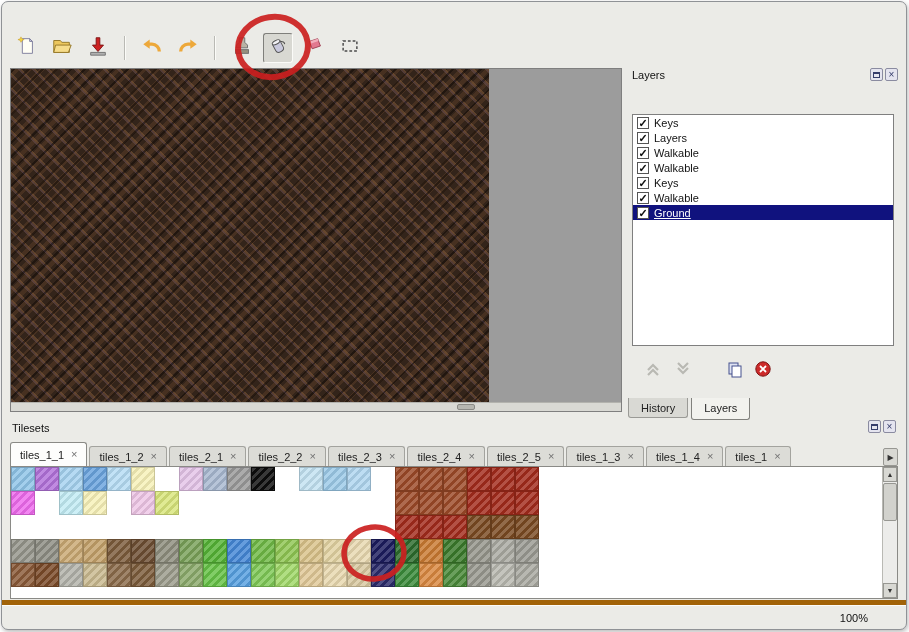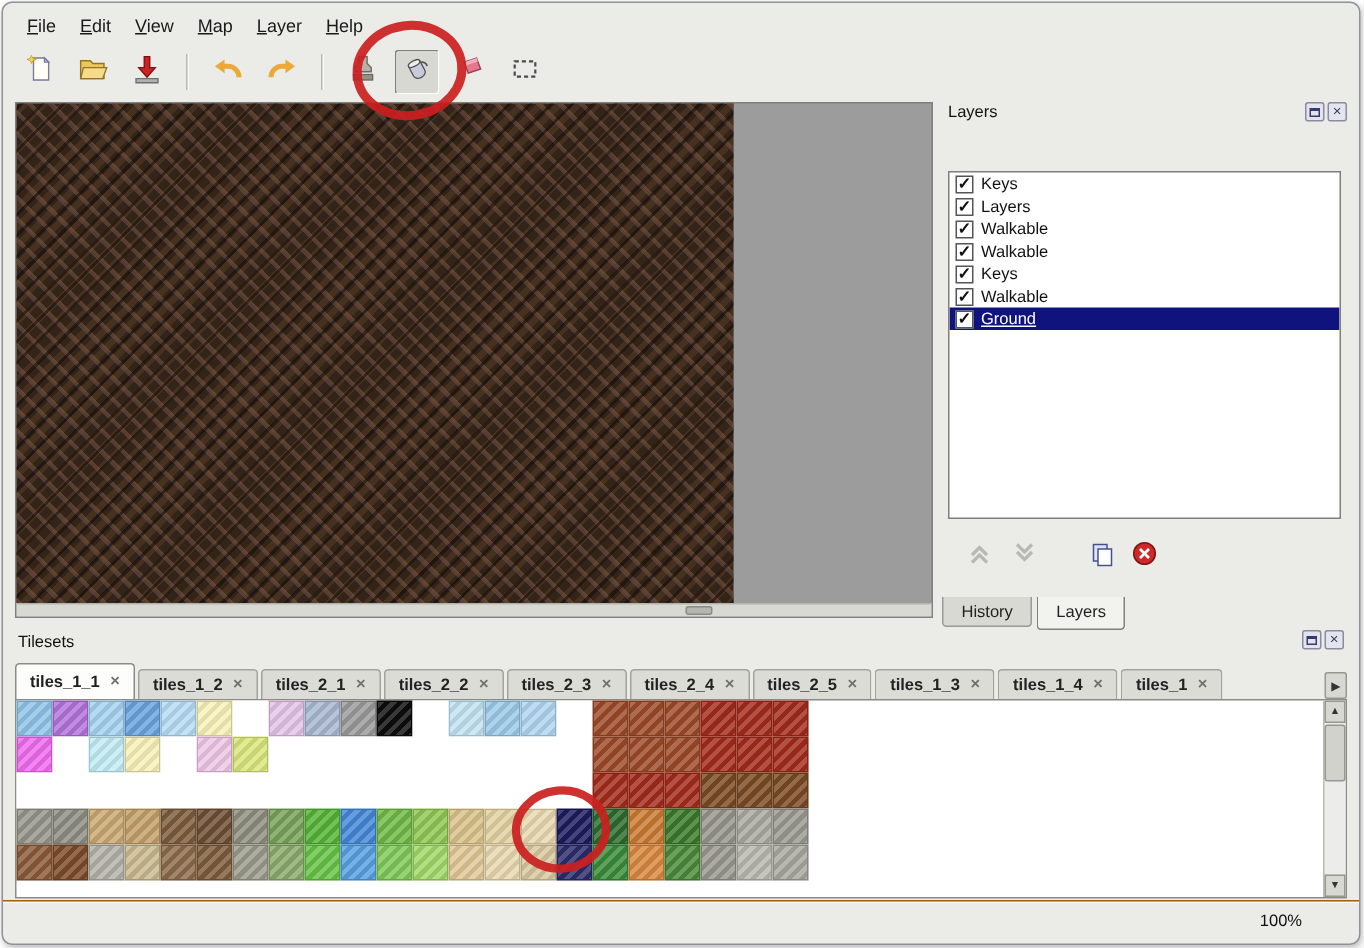--- a/index.html
+++ b/index.html
@@ -107,21 +107,21 @@
     border-radius:0 0 3px 3px; margin-right:3px;
   }
   .dock-tab.active { background:#f2f2ee; height:22px; border-color:#81817d; }
 
   
   .ts-header { position:absolute; top:418px; left:8px; right:8px; height:18px; }
   .ts-title { position:absolute; left:2px; top:2px; font-size:11px; color:#111; }
 
   .ts-tabbar {
     position:absolute; top:440px; left:8px; right:8px; height:24px;
-    display:flex; align-items:flex-end; overflow:hidden; padding-right:28px;font-weight:bold;
+    display:flex; align-items:flex-end; overflow:hidden; padding-right:28px;
   }
   .ts-tab {
     flex:0 0 auto; display:flex; align-items:center; gap:7px;
     height:20px; padding:0 9px; font-size:11px; color:#222;
     background:#dcdcd7; border:1px solid #a3a39e; border-bottom:none;
     border-radius:3px 3px 0 0; margin-right:2px;
   }
   .ts-tab.active { background:#fdfdfc; height:24px; border-color:#8a8a86; }
   .ts-tab-label { white-space:nowrap; }
   .ts-tab-close { color:#707070; font-size:11px; line-height:11px; }
@@ -152,40 +152,32 @@
   .vs-btn {
     position:absolute; left:0; width:14px; height:15px; background:#d8d8d3; border:1px solid #979792;
     display:flex; align-items:center; justify-content:center; font-size:7px; color:#333;
   }
   .vs-up { top:0; } .vs-down { bottom:0; }
   .vs-handle { position:absolute; left:0; top:16px; width:14px; height:38px; background:#d2d2cd; border:1px solid #979792; border-radius:2px; }
 
   
   .statusbar {
     position:absolute; left:0; right:0; bottom:0; height:29px;
-    border-top:1px solid #a16207; box-shadow:inset 0 1px 0 #fbfbf8;
+    border-top:5px solid #a16207; box-shadow:inset 0 1px 0 #fbfbf8;
   }
   .status-zoom { position:absolute; right:38px; top:7px; font-size:11px; color:#111; }
 
   
   .annot { position:absolute; left:0; top:0; width:909px; height:632px; pointer-events:none; z-index:60; }
 </style>
 </head>
 <body>
 
 <div class="window">
 
-  <div class="menubar">
-      <div class="menu-item"><u>F</u>ile</div>
-      <div class="menu-item"><u>E</u>dit</div>
-      <div class="menu-item"><u>V</u>iew</div>
-      <div class="menu-item"><u>M</u>ap</div>
-      <div class="menu-item"><u>L</u>ayer</div>
-      <div class="menu-item"><u>H</u>elp</div>
-    </div>
 
   <div class="toolbar">
     <div class="tb-btn">
       <span>
         <svg viewBox="0 0 24 24" width="22" height="22">
           <path d="M8 4h8l3 3v13H8z" fill="#fffef5" stroke="#7a7a9a"></path>
           <path d="M16 4l3 3h-3z" fill="#d8d8e8" stroke="#7a7a9a"></path>
           <path d="M6.5 2l1 2.2L10 5l-2.3.9L6.5 8 5.6 5.9 3.2 5l2.4-.8z" fill="#f5d640" stroke="#c09020" stroke-width=".5"></path>
         </svg>
       </span>

